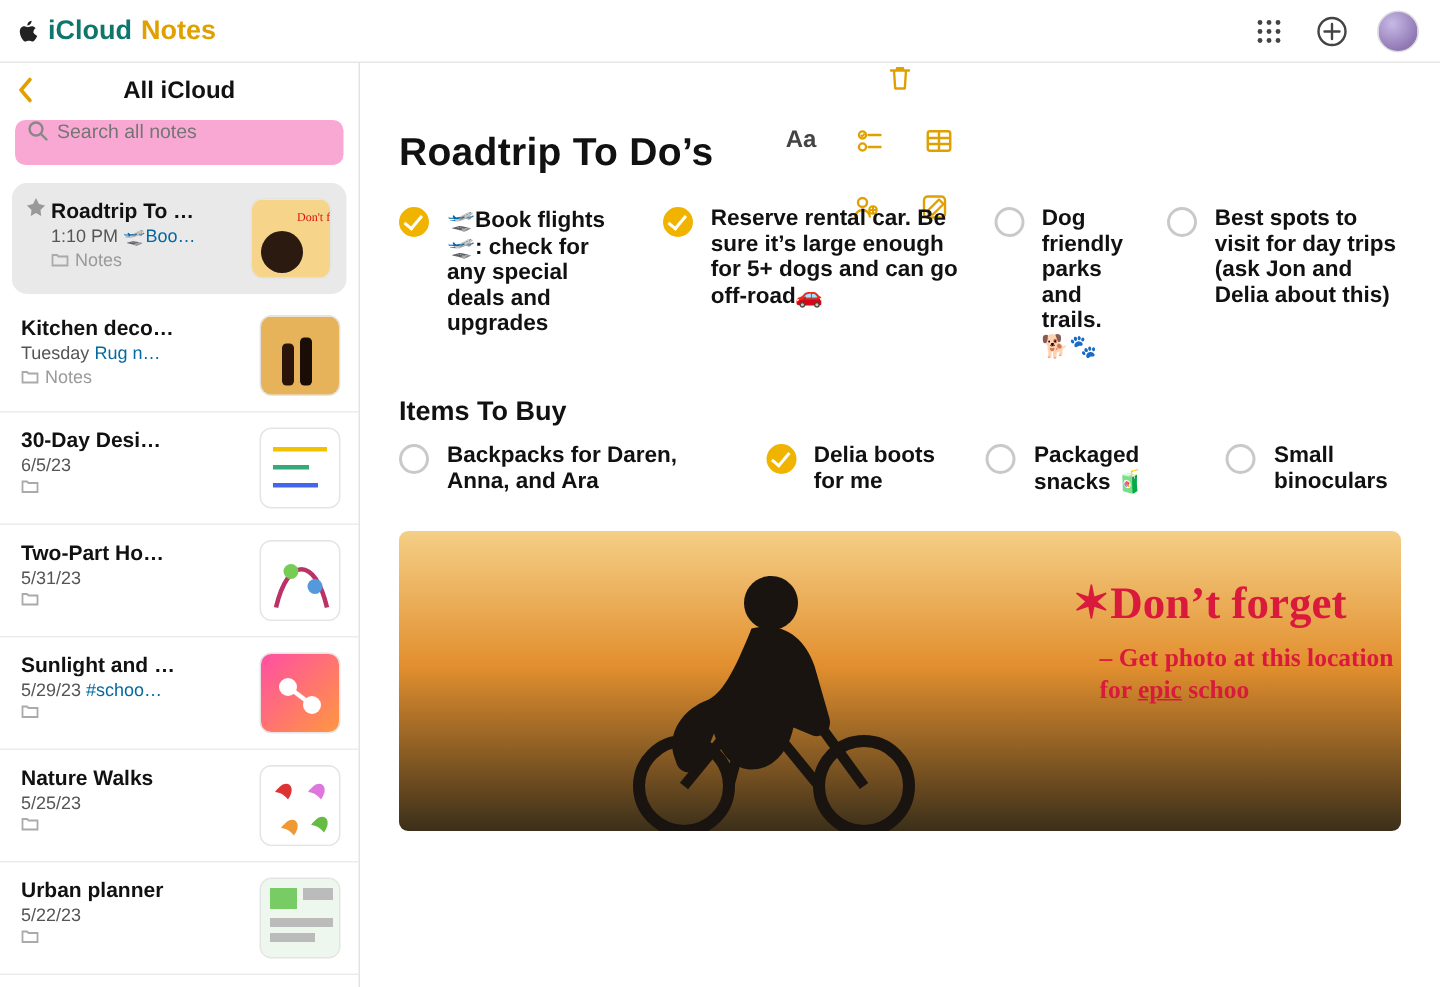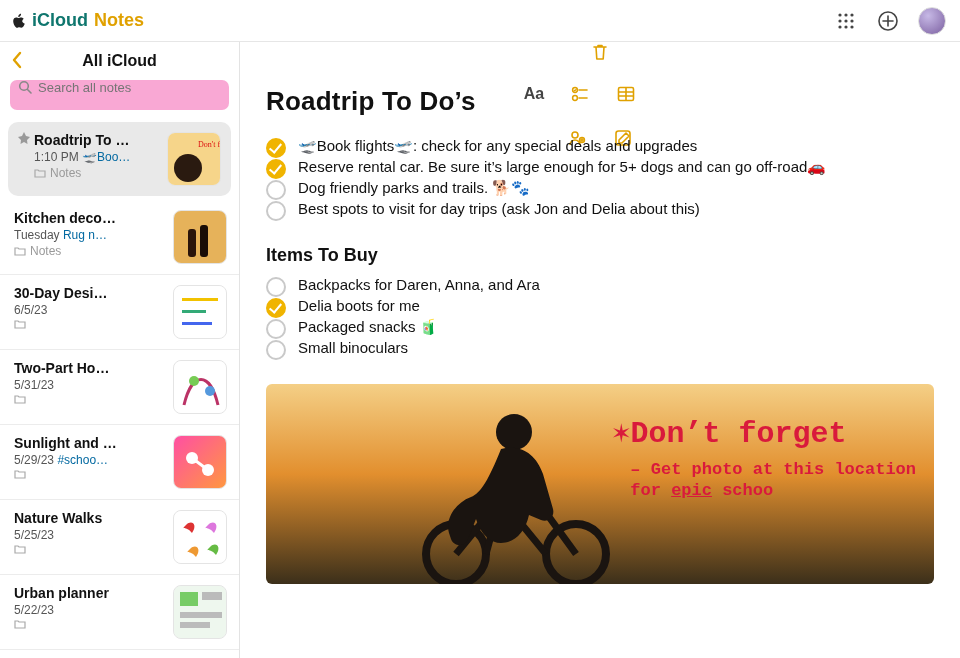--- a/index.html
+++ b/index.html
@@ -33,29 +33,29 @@
   .ni-folder { font-size:12px; color:#9a9a9a; margin-top:2px; display:flex; align-items:center; gap:4px; }
   .thumb { width:54px; height:54px; border-radius:8px; background:#f2f2f2; flex-shrink:0; border:1px solid #e4e4e4; overflow:hidden; }
   
   .content { flex:1; display:flex; flex-direction:column; }
   .toolbar { height:38px; display:flex; align-items:center; padding:0 18px; gap:20px;flex-direction:column; }
   .toolbar .left { color:#e0a100; }
   .toolbar .center { margin-left:auto; margin-right:auto; display:flex; gap:22px; color:#e0a100; transform:translateX(-20px); }
   .toolbar .right { display:flex; gap:22px; color:#e0a100; }
   .note-body { padding:6px 26px 0 26px; overflow:hidden; flex:1; }
   .note-title { font-size:26px; font-weight:800; letter-spacing:.2px; margin-bottom:20px; }
-  .check-list { display:flex; flex-direction:column; gap:0; margin-bottom:24px; }
+  .check-list { display:flex; flex-direction:row; gap:22px; margin-bottom:24px;font-weight:bold; }
   .check-row { display:flex; align-items:flex-start; gap:12px; font-size:15px; }
   .bullet { width:20px; height:20px; border-radius:50%; border:2px solid #c9c9c9; flex-shrink:0; position:relative; margin-top:1px; }
   .bullet.checked { border-color:#f0b400; background:#f0b400; }
   .bullet.checked::after { content:""; position:absolute; left:4px; top:1px; width:5px; height:10px; border:solid #fff; border-width:0 2.5px 2.5px 0; transform:rotate(40deg); }
   .subheader { font-size:18px; font-weight:800; margin-bottom:10px; }
   .note-image { margin-top:12px; height:200px; border-radius:6px; overflow:hidden; position:relative; background:linear-gradient(to top, #3b2f1a 0%, #e28f2e 55%, #f4cf86 100%); }
   .silhouette { position:absolute; bottom:0; left:18%; width:260px; height:180px; }
-  .hand-note { position:absolute; right:18px; top:30px; color:#d91a3c; font-family:Liberation Mono, monospace; font-weight:700; }
+  .hand-note { position:absolute; right:5px; top:30px; color:#d91a3c; font-family:Liberation Serif, serif; font-weight:700; }
   .hand-title { font-size:30px; }
   .hand-sub { font-size:17px; line-height:1.25; margin-top:8px; margin-left:18px; }
   .hand-sub .u { text-decoration:underline; }
 </style>
 </head>
 <body>
 
 <div class="topbar">
   <div class="brand">
     <span class="apple-logo">

